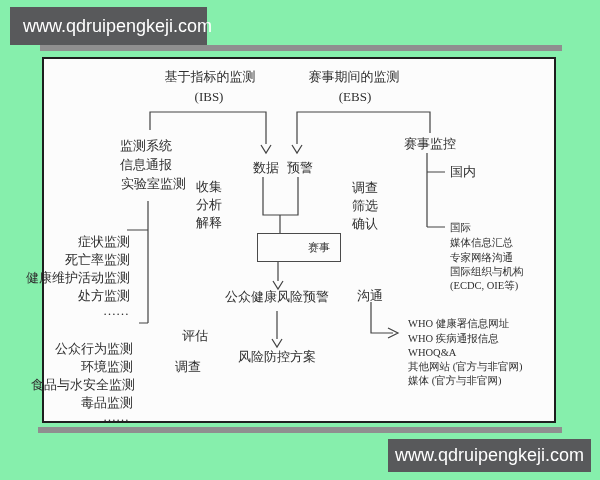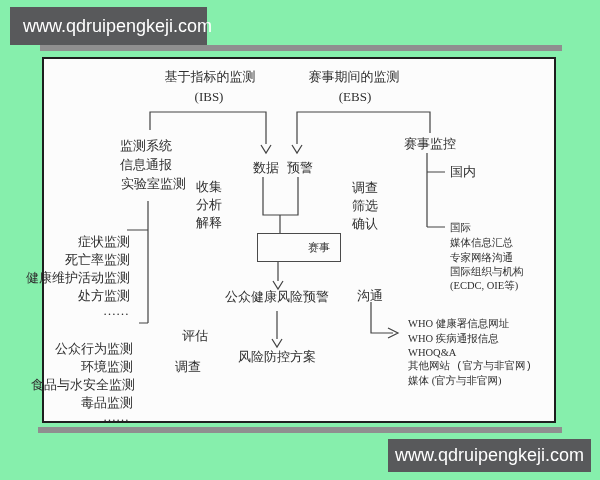--- a/index.html
+++ b/index.html
@@ -91,17 +91,17 @@
   <div class="lbl sm" style="left:450px;top:222px;">国际</div>
   <div class="lbl sm" style="left:450px;top:237px;">媒体信息汇总</div>
   <div class="lbl sm" style="left:450px;top:252px;">专家网络沟通</div>
   <div class="lbl sm" style="left:450px;top:266px;">国际组织与机构</div>
   <div class="lbl sm" style="left:450px;top:280px;text-align:right;">(ECDC, OIE等)</div>
 
   <div class="lbl" style="left:357px;top:290px;">沟通</div>
   <div class="lbl sm" style="left:408px;top:318px;">WHO 健康署信息网址</div>
   <div class="lbl sm" style="left:408px;top:333px;">WHO 疾病通报信息</div>
   <div class="lbl sm" style="left:408px;top:347px;">WHOQ&amp;A</div>
-  <div class="lbl sm" style="left:408px;top:361px;font-family:Liberation Mono, monospace;">其他网站 (官方与非官网)</div>
+  <div class="lbl sm" style="left:408px;top:361px;">其他网站 (官方与非官网)</div>
   <div class="lbl sm" style="left:408px;top:375px;">媒体 (官方与非官网)</div>
 
   <div class="banner banner-bottom">www.qdruipengkeji.com</div>
 </div>
 
 </body></html>

